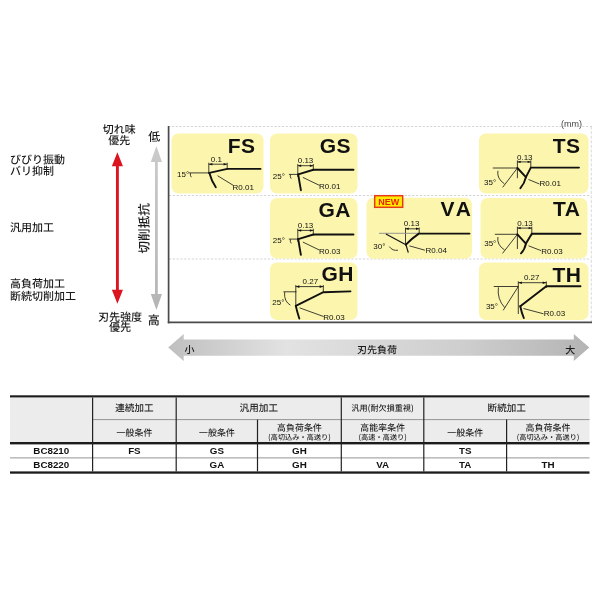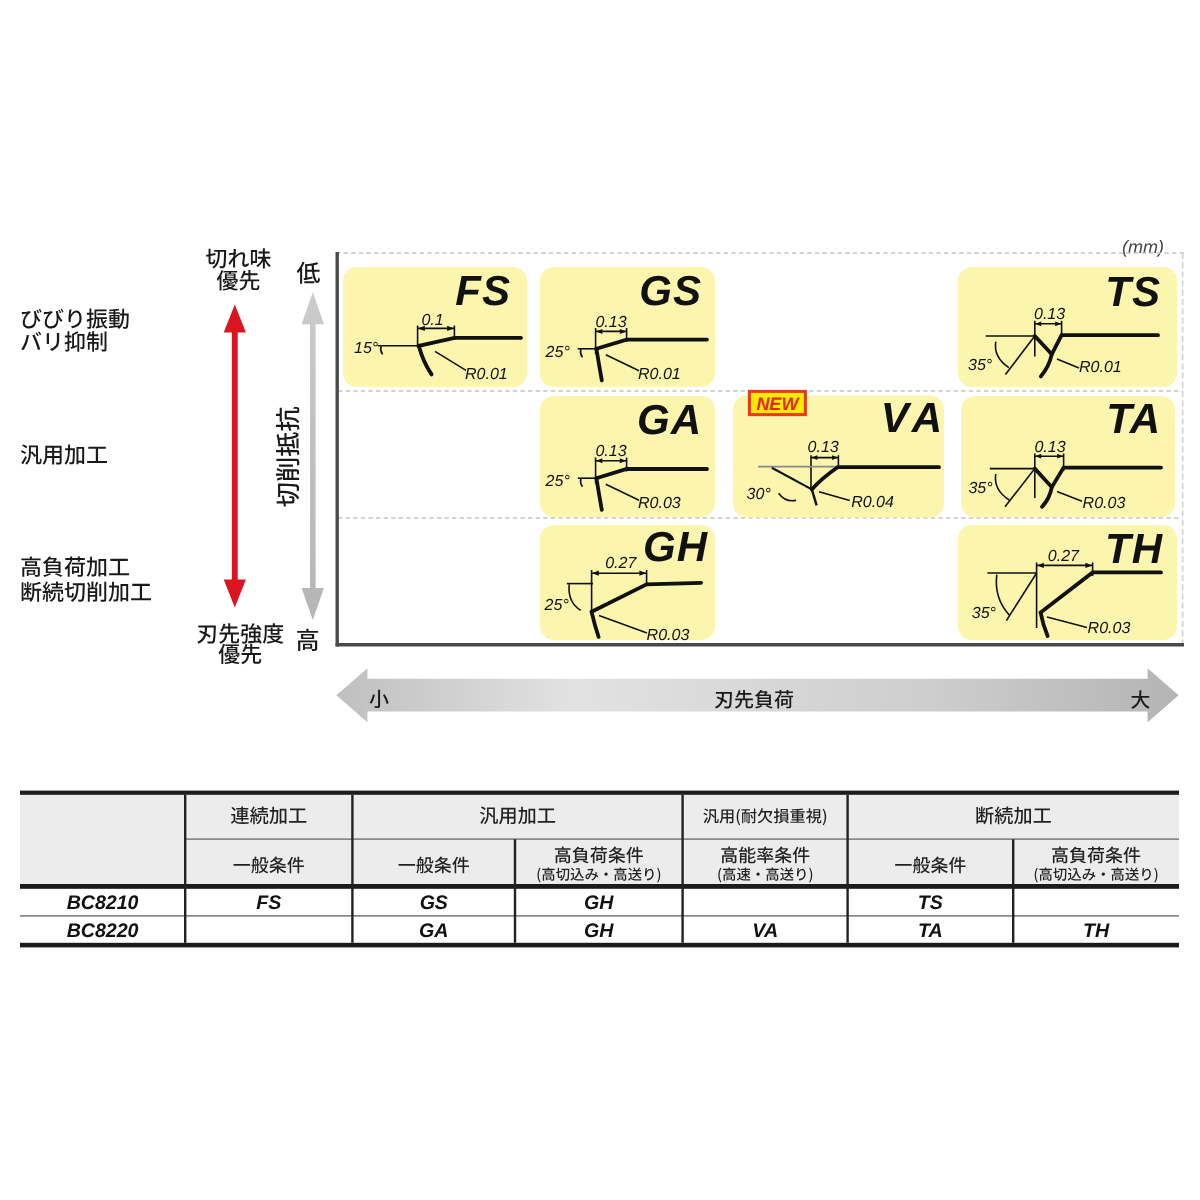--- a/index.html
+++ b/index.html
@@ -1,14 +1,14 @@
 <!DOCTYPE html>
 <html><head><meta charset="utf-8"><style>
 html,body{margin:0;padding:0;background:#fff;}
-.page{position:relative;width:600px;height:600px;background:#fff;overflow:hidden;font-family:"Liberation Sans",sans-serif;font-style:italic;}
+.page{position:relative;width:600px;height:600px;background:#fff;overflow:hidden;font-family:"Liberation Sans",sans-serif;}
 svg text{font-family:"Liberation Sans",sans-serif;}
 </style></head><body>
 <div class="page">
 <svg width="600" height="600" viewBox="0 0 600 600">
 <defs>
 <path id="kireaji" d="M400 -760H890V-674H400ZM851 -760H944Q944 -760 944 -751Q944 -741 944 -729Q944 -718 943 -711Q939 -521 934 -389Q929 -257 923 -174Q916 -90 906 -44Q896 2 882 21Q864 47 845 57Q826 67 799 72Q774 76 735 75Q696 75 656 73Q655 53 648 26Q640 -1 627 -20Q670 -17 705 -16Q740 -16 757 -16Q771 -15 780 -19Q789 -23 797 -34Q809 -48 817 -92Q825 -135 831 -218Q838 -300 842 -427Q847 -555 851 -737ZM26 -527 450 -613 465 -531 41 -443ZM144 -815H234V-239Q234 -211 239 -203Q244 -196 262 -196Q266 -196 276 -196Q286 -196 298 -196Q310 -196 321 -196Q332 -196 338 -196Q349 -196 355 -206Q361 -217 364 -247Q367 -278 368 -334Q383 -322 407 -311Q430 -301 449 -296Q444 -225 434 -185Q423 -144 403 -127Q382 -109 345 -109Q339 -109 325 -109Q311 -109 296 -109Q280 -109 266 -109Q253 -109 247 -109Q206 -109 184 -121Q162 -132 153 -161Q144 -189 144 -239ZM569 -721H659Q658 -620 653 -524Q648 -428 633 -339Q618 -250 588 -171Q558 -93 506 -27Q454 39 373 88Q363 70 344 49Q325 28 308 16Q384 -28 432 -87Q480 -146 508 -218Q535 -289 547 -370Q560 -452 564 -540Q567 -628 569 -721Z M1975 -68Q1936 -30 1890 -9Q1844 13 1789 13Q1737 13 1705 -22Q1673 -56 1673 -122Q1673 -164 1679 -212Q1685 -260 1692 -310Q1699 -360 1704 -405Q1710 -450 1710 -486Q1710 -527 1690 -546Q1670 -565 1634 -565Q1599 -565 1556 -543Q1513 -521 1468 -486Q1423 -450 1381 -407Q1338 -365 1305 -324L1306 -442Q1324 -462 1354 -489Q1383 -516 1420 -545Q1457 -574 1498 -599Q1539 -624 1581 -640Q1622 -655 1660 -655Q1709 -655 1741 -637Q1774 -620 1790 -588Q1805 -557 1805 -516Q1805 -478 1800 -431Q1795 -383 1787 -333Q1780 -283 1775 -235Q1769 -187 1769 -149Q1769 -126 1781 -110Q1793 -94 1817 -94Q1850 -94 1887 -114Q1924 -134 1960 -173ZM1296 -545Q1282 -544 1258 -541Q1233 -537 1203 -533Q1173 -529 1142 -525Q1111 -521 1084 -517L1074 -615Q1092 -614 1109 -615Q1126 -615 1147 -616Q1169 -618 1200 -621Q1232 -625 1265 -629Q1299 -634 1329 -639Q1359 -645 1376 -651L1409 -611Q1400 -598 1389 -581Q1377 -563 1366 -545Q1355 -527 1346 -513L1306 -359Q1289 -333 1265 -297Q1240 -261 1213 -221Q1186 -181 1159 -142Q1132 -104 1110 -73L1050 -156Q1068 -179 1094 -212Q1119 -245 1147 -283Q1175 -320 1202 -357Q1229 -394 1250 -426Q1272 -458 1285 -479L1288 -521ZM1286 -720Q1286 -739 1285 -759Q1285 -780 1282 -800L1394 -796Q1389 -775 1383 -732Q1377 -689 1371 -632Q1365 -575 1359 -512Q1354 -449 1351 -387Q1348 -325 1348 -271Q1348 -228 1348 -188Q1348 -149 1349 -109Q1350 -69 1352 -24Q1353 -11 1355 8Q1356 28 1358 43H1254Q1256 27 1256 9Q1257 -10 1257 -22Q1257 -70 1258 -109Q1258 -148 1259 -190Q1259 -232 1260 -289Q1261 -312 1263 -349Q1265 -387 1267 -432Q1270 -477 1273 -523Q1277 -570 1279 -611Q1282 -652 1284 -681Q1286 -711 1286 -720Z M2379 -443H2956V-356H2379ZM2415 -684H2918V-597H2415ZM2612 -837H2703V82H2612ZM2598 -393 2670 -371Q2639 -290 2593 -214Q2547 -138 2491 -77Q2435 -17 2372 24Q2366 13 2355 0Q2344 -13 2332 -26Q2321 -39 2311 -47Q2371 -81 2426 -135Q2481 -190 2526 -256Q2570 -323 2598 -393ZM2718 -395Q2744 -328 2783 -263Q2822 -197 2870 -142Q2918 -87 2969 -51Q2958 -43 2945 -30Q2932 -17 2921 -3Q2909 11 2901 24Q2850 -20 2803 -83Q2756 -146 2716 -221Q2677 -296 2649 -372ZM2115 -753H2346V-165H2115V-253H2263V-666H2115ZM2069 -753H2152V-86H2069Z"></path>
 <path id="yusen" d="M324 -800H944V-733H324ZM437 -600H828V-557H437ZM437 -518H828V-475H437ZM390 -687H872V-409H787V-638H472V-409H390ZM294 -435H963V-298H881V-381H372V-298H294ZM422 -355 481 -323Q461 -294 433 -263Q406 -231 372 -210L317 -255Q349 -272 376 -300Q404 -329 422 -355ZM483 -357H556V-298Q556 -284 563 -280Q570 -276 594 -276Q599 -276 614 -276Q629 -276 647 -276Q665 -276 682 -276Q698 -276 705 -276Q722 -276 728 -283Q733 -290 736 -317Q746 -311 764 -305Q782 -300 795 -297Q790 -254 773 -239Q756 -224 715 -224Q709 -224 691 -224Q672 -224 650 -224Q628 -224 610 -224Q592 -224 585 -224Q544 -224 522 -230Q500 -236 491 -252Q483 -268 483 -298ZM558 -378 610 -411Q638 -396 666 -373Q695 -351 711 -331L656 -296Q641 -314 613 -338Q585 -362 558 -378ZM771 -328 828 -359Q859 -334 891 -302Q924 -270 940 -244L881 -210Q865 -235 834 -269Q802 -302 771 -328ZM533 -248 615 -230Q565 -176 495 -130Q425 -84 331 -47Q322 -60 307 -77Q292 -94 279 -103Q367 -132 432 -171Q496 -209 533 -248ZM788 -186H806L821 -189L877 -158Q813 -63 671 -3Q529 58 320 86Q314 71 301 52Q288 33 276 19Q475 -2 608 -52Q741 -102 788 -172ZM484 -155Q528 -106 603 -71Q677 -37 773 -16Q868 5 975 12Q962 26 948 48Q933 69 925 87Q814 75 717 48Q619 21 541 -23Q463 -67 411 -129ZM501 -186H812V-131H446ZM578 -769 678 -758Q666 -728 655 -701Q644 -673 635 -653L556 -666Q563 -690 570 -719Q576 -747 578 -769ZM225 -839 309 -815Q281 -728 242 -642Q203 -556 157 -479Q111 -402 61 -343Q58 -354 50 -372Q42 -390 33 -409Q23 -427 16 -438Q58 -488 97 -552Q136 -616 169 -690Q202 -764 225 -839ZM145 -584 228 -668 231 -666V83H145Z M1582 -354H1673V-55Q1673 -32 1680 -25Q1688 -19 1715 -19Q1721 -19 1736 -19Q1751 -19 1770 -19Q1788 -19 1804 -19Q1820 -19 1828 -19Q1845 -19 1854 -29Q1863 -39 1867 -70Q1870 -101 1872 -164Q1882 -157 1897 -150Q1911 -142 1927 -137Q1943 -131 1955 -128Q1951 -50 1939 -8Q1927 35 1903 51Q1878 68 1835 68Q1828 68 1809 68Q1791 68 1769 68Q1747 68 1729 68Q1711 68 1703 68Q1654 68 1628 57Q1602 46 1592 19Q1582 -8 1582 -55ZM1059 -419H1943V-331H1059ZM1224 -695H1869V-607H1224ZM1314 -351H1409Q1402 -277 1386 -211Q1369 -145 1337 -89Q1304 -32 1247 12Q1191 57 1102 89Q1097 76 1087 62Q1077 48 1066 34Q1055 20 1044 10Q1126 -15 1176 -52Q1227 -88 1255 -135Q1282 -182 1295 -236Q1308 -290 1314 -351ZM1236 -823 1328 -805Q1313 -747 1290 -684Q1268 -621 1239 -563Q1210 -504 1175 -460Q1165 -467 1150 -475Q1136 -483 1122 -490Q1107 -497 1096 -501Q1130 -544 1157 -599Q1184 -654 1204 -713Q1225 -771 1236 -823ZM1455 -843H1547V-391H1455Z"></path>
 <path id="bibiri" d="M718 -733Q726 -687 739 -634Q753 -581 776 -525Q800 -469 837 -414Q875 -359 931 -308L868 -222Q813 -282 770 -354Q726 -426 690 -514Q655 -601 623 -706ZM81 -680Q106 -678 136 -680Q170 -682 216 -687Q261 -691 307 -698Q354 -705 394 -714Q433 -722 456 -730L484 -646Q474 -643 459 -638Q443 -633 432 -626Q413 -612 386 -584Q358 -556 330 -517Q301 -477 276 -429Q252 -381 236 -325Q220 -270 220 -209Q220 -160 235 -125Q250 -91 276 -70Q302 -49 336 -39Q370 -30 408 -30Q525 -30 590 -109Q654 -189 666 -333Q678 -478 638 -672L726 -517Q742 -433 744 -349Q745 -265 728 -190Q712 -114 672 -56Q633 3 567 37Q502 70 406 70Q346 70 295 54Q244 37 206 5Q167 -27 146 -76Q125 -125 125 -189Q125 -256 140 -315Q155 -373 180 -425Q205 -477 236 -523Q268 -569 302 -609Q279 -606 249 -602Q219 -598 191 -595Q163 -591 146 -589Q131 -587 118 -585Q105 -583 89 -580ZM806 -789Q816 -769 828 -744Q840 -718 852 -693Q864 -668 871 -647L811 -625Q803 -649 792 -674Q781 -700 770 -725Q759 -750 748 -769ZM910 -827Q927 -798 946 -757Q965 -717 978 -686L917 -664Q905 -698 887 -738Q870 -777 853 -806Z M1718 -733Q1726 -687 1739 -634Q1753 -581 1776 -525Q1800 -469 1837 -414Q1875 -359 1931 -308L1868 -222Q1813 -282 1770 -354Q1726 -426 1690 -514Q1655 -601 1623 -706ZM1081 -680Q1106 -678 1136 -680Q1170 -682 1216 -687Q1261 -691 1307 -698Q1354 -705 1394 -714Q1433 -722 1456 -730L1484 -646Q1474 -643 1459 -638Q1443 -633 1432 -626Q1413 -612 1386 -584Q1358 -556 1330 -517Q1301 -477 1276 -429Q1252 -381 1236 -325Q1220 -270 1220 -209Q1220 -160 1235 -125Q1250 -91 1276 -70Q1302 -49 1336 -39Q1370 -30 1408 -30Q1525 -30 1590 -109Q1654 -189 1666 -333Q1678 -478 1638 -672L1726 -517Q1742 -433 1744 -349Q1745 -265 1728 -190Q1712 -114 1672 -56Q1633 3 1567 37Q1502 70 1406 70Q1346 70 1295 54Q1244 37 1206 5Q1167 -27 1146 -76Q1125 -125 1125 -189Q1125 -256 1140 -315Q1155 -373 1180 -425Q1205 -477 1236 -523Q1268 -569 1302 -609Q1279 -606 1249 -602Q1219 -598 1191 -595Q1163 -591 1146 -589Q1131 -587 1118 -585Q1105 -583 1089 -580ZM1806 -789Q1816 -769 1828 -744Q1840 -718 1852 -693Q1864 -668 1871 -647L1811 -625Q1803 -649 1792 -674Q1781 -700 1770 -725Q1759 -750 1748 -769ZM1910 -827Q1927 -798 1946 -757Q1965 -717 1978 -686L1917 -664Q1905 -698 1887 -738Q1870 -777 1853 -806Z M2347 -794Q2340 -770 2333 -736Q2326 -703 2320 -667Q2313 -631 2309 -598Q2304 -565 2302 -540Q2319 -576 2345 -612Q2370 -647 2405 -678Q2439 -708 2480 -726Q2520 -745 2566 -745Q2634 -745 2687 -702Q2740 -660 2770 -582Q2801 -504 2801 -397Q2801 -292 2770 -215Q2739 -137 2682 -83Q2625 -29 2546 4Q2468 38 2373 56L2316 -32Q2398 -44 2468 -68Q2538 -92 2590 -133Q2642 -175 2671 -239Q2700 -303 2700 -396Q2700 -474 2682 -533Q2665 -592 2632 -624Q2598 -657 2549 -657Q2503 -657 2461 -627Q2419 -597 2385 -550Q2351 -503 2330 -449Q2309 -395 2305 -345Q2303 -319 2303 -292Q2304 -265 2309 -228L2215 -222Q2211 -250 2208 -292Q2204 -334 2204 -383Q2204 -419 2207 -461Q2210 -503 2214 -546Q2218 -590 2224 -631Q2229 -672 2234 -705Q2237 -730 2239 -754Q2241 -778 2242 -798Z M3423 -796H3936V-717H3423ZM3516 -621H3909V-544H3516ZM3441 -442H3953V-365H3441ZM3387 -796H3471V-507Q3471 -442 3467 -366Q3462 -291 3449 -211Q3435 -131 3410 -56Q3384 18 3342 80Q3335 72 3322 62Q3309 52 3296 42Q3282 33 3273 29Q3312 -29 3335 -98Q3358 -166 3369 -237Q3380 -309 3384 -378Q3387 -447 3387 -507ZM3520 -394H3601V1L3520 9ZM3437 -15Q3497 -24 3581 -40Q3665 -55 3753 -72L3760 1Q3680 18 3601 34Q3521 51 3456 64ZM3893 -335 3953 -279Q3912 -243 3866 -207Q3820 -171 3782 -147L3736 -195Q3761 -212 3789 -237Q3818 -261 3846 -287Q3874 -314 3893 -335ZM3744 -394Q3758 -299 3785 -220Q3813 -140 3860 -82Q3907 -24 3977 7Q3967 15 3957 29Q3946 42 3936 56Q3927 70 3920 81Q3843 42 3793 -25Q3742 -91 3713 -182Q3683 -273 3667 -384ZM3026 -330Q3084 -346 3167 -370Q3250 -394 3335 -420L3347 -338Q3270 -312 3191 -288Q3112 -263 3047 -243ZM3040 -646H3344V-562H3040ZM3158 -843H3243V-18Q3243 17 3234 36Q3226 56 3206 67Q3187 77 3156 81Q3124 84 3076 84Q3074 67 3067 43Q3060 18 3051 -1Q3082 0 3107 1Q3132 1 3141 0Q3150 0 3154 -4Q3158 -7 3158 -18Z M4065 -193H4525V-125H4065ZM4040 -672H4540V-604H4040ZM4250 -756H4333V-27H4250ZM4038 -29Q4099 -35 4179 -42Q4260 -48 4349 -57Q4439 -65 4528 -74L4529 -4Q4444 5 4358 15Q4272 25 4193 33Q4114 41 4049 48ZM4142 -369V-306H4446V-369ZM4142 -489V-427H4446V-489ZM4068 -549H4522V-246H4068ZM4481 -835 4524 -766Q4464 -754 4386 -744Q4309 -734 4226 -728Q4144 -722 4069 -720Q4067 -734 4060 -753Q4054 -772 4048 -786Q4104 -789 4163 -794Q4222 -798 4281 -804Q4339 -810 4390 -818Q4442 -826 4481 -835ZM4535 -612H4891V-528H4535ZM4855 -612H4942Q4942 -612 4942 -604Q4942 -595 4941 -585Q4941 -575 4941 -569Q4937 -412 4933 -304Q4929 -196 4923 -126Q4918 -57 4909 -19Q4901 19 4888 35Q4874 57 4857 66Q4840 74 4817 78Q4795 81 4762 81Q4729 81 4694 79Q4692 60 4685 35Q4678 11 4667 -7Q4702 -4 4732 -4Q4761 -3 4776 -3Q4788 -3 4796 -6Q4804 -10 4811 -19Q4820 -31 4826 -66Q4833 -101 4838 -167Q4843 -234 4847 -338Q4851 -443 4855 -592ZM4647 -829H4734Q4734 -707 4731 -595Q4729 -482 4718 -382Q4707 -281 4682 -194Q4656 -107 4612 -36Q4567 35 4496 89Q4489 78 4478 66Q4467 53 4454 42Q4442 30 4430 23Q4497 -26 4539 -91Q4580 -156 4603 -236Q4625 -316 4634 -409Q4643 -503 4645 -608Q4647 -713 4647 -829Z"></path>
 <path id="bari" d="M770 -786Q783 -768 798 -743Q813 -719 827 -694Q841 -669 851 -649L788 -621Q773 -652 751 -691Q728 -731 708 -760ZM883 -828Q897 -809 912 -784Q927 -759 942 -734Q957 -710 966 -692L903 -664Q887 -696 865 -735Q842 -773 821 -801ZM209 -304Q225 -344 241 -391Q256 -437 269 -486Q282 -536 292 -585Q302 -634 306 -678L415 -656Q412 -644 408 -629Q404 -614 400 -599Q397 -585 394 -574Q389 -549 381 -512Q372 -475 360 -432Q348 -389 334 -346Q321 -302 306 -265Q288 -218 264 -169Q240 -119 213 -72Q186 -26 158 14L54 -30Q102 -93 142 -167Q183 -241 209 -304ZM702 -337Q687 -376 669 -419Q650 -463 631 -507Q611 -552 592 -590Q573 -629 557 -657L656 -690Q671 -662 690 -623Q709 -584 729 -540Q749 -497 768 -452Q787 -408 802 -370Q817 -334 833 -289Q850 -243 866 -196Q883 -149 897 -104Q911 -60 921 -25L812 11Q799 -43 781 -103Q763 -163 743 -223Q723 -283 702 -337Z M1785 -765Q1784 -746 1783 -723Q1782 -700 1782 -673Q1782 -651 1782 -618Q1782 -585 1782 -552Q1782 -520 1782 -499Q1782 -412 1775 -350Q1769 -288 1755 -244Q1741 -199 1721 -165Q1701 -131 1673 -99Q1641 -62 1599 -33Q1557 -5 1514 15Q1471 34 1434 47L1355 -37Q1425 -54 1487 -85Q1548 -117 1594 -168Q1621 -198 1637 -229Q1654 -261 1662 -299Q1671 -338 1674 -388Q1677 -437 1677 -504Q1677 -526 1677 -558Q1677 -591 1677 -623Q1677 -654 1677 -673Q1677 -700 1676 -723Q1674 -746 1671 -765ZM1321 -757Q1320 -741 1319 -722Q1318 -703 1318 -683Q1318 -675 1318 -650Q1318 -625 1318 -592Q1318 -558 1318 -520Q1318 -483 1318 -448Q1318 -413 1318 -386Q1318 -360 1318 -348Q1318 -329 1319 -306Q1320 -283 1321 -268H1211Q1213 -280 1214 -303Q1216 -327 1216 -349Q1216 -360 1216 -387Q1216 -413 1216 -448Q1216 -483 1216 -521Q1216 -558 1216 -592Q1216 -625 1216 -650Q1216 -675 1216 -683Q1216 -697 1215 -719Q1214 -741 1212 -757Z M2591 -844 2665 -781Q2612 -748 2546 -717Q2481 -686 2422 -662Q2418 -675 2409 -694Q2400 -713 2391 -725Q2427 -742 2464 -762Q2501 -782 2534 -804Q2568 -825 2591 -844ZM2370 -746 2455 -723V-118H2370ZM2294 -117Q2348 -135 2424 -164Q2499 -193 2576 -223L2596 -145Q2529 -116 2460 -87Q2392 -58 2334 -35ZM2606 -720H2890V-639H2693V83H2606ZM2843 -720H2930V-134Q2930 -102 2923 -81Q2915 -60 2893 -49Q2873 -37 2840 -34Q2807 -31 2760 -31Q2757 -50 2749 -76Q2740 -101 2730 -119Q2763 -118 2790 -118Q2817 -117 2827 -118Q2843 -118 2843 -136ZM2026 -325Q2084 -341 2166 -365Q2249 -389 2333 -415L2346 -332Q2268 -308 2190 -283Q2112 -258 2047 -238ZM2041 -646H2342V-562H2041ZM2158 -843H2243V-18Q2243 17 2234 36Q2226 56 2206 67Q2187 77 2156 81Q2124 84 2076 84Q2074 67 2067 43Q2060 18 2051 -1Q2082 0 2107 1Q2132 1 2141 0Q2150 0 2154 -4Q2158 -7 2158 -18Z M3665 -755H3750V-196H3665ZM3843 -831H3931V-34Q3931 7 3921 29Q3911 51 3886 63Q3862 74 3820 77Q3779 80 3722 80Q3719 61 3711 34Q3702 7 3693 -14Q3736 -13 3772 -12Q3809 -12 3822 -12Q3834 -12 3839 -17Q3843 -21 3843 -33ZM3281 -838H3367V83H3281ZM3488 -352H3571V-83Q3571 -55 3565 -37Q3558 -19 3539 -8Q3520 1 3491 4Q3461 6 3421 5Q3420 -12 3412 -34Q3405 -56 3397 -73Q3425 -72 3446 -72Q3467 -72 3475 -72Q3488 -72 3488 -85ZM3085 -352H3521V-270H3167V2H3085ZM3042 -526H3602V-443H3042ZM3141 -703H3563V-620H3124ZM3132 -821 3216 -804Q3199 -726 3172 -651Q3145 -576 3114 -525Q3105 -530 3090 -536Q3076 -543 3061 -549Q3045 -555 3034 -558Q3067 -608 3092 -679Q3117 -750 3132 -821Z"></path>
 <path id="hanyo" d="M480 -457 547 -510Q583 -484 618 -451Q654 -418 684 -385Q714 -351 731 -322L658 -262Q643 -291 614 -326Q586 -360 550 -395Q515 -429 480 -457ZM729 -789H817V-77Q817 -31 824 -26Q829 -20 841 -20Q846 -20 855 -20Q863 -20 870 -20Q884 -20 891 -26Q895 -29 897 -38Q900 -46 901 -63Q902 -81 903 -119Q904 -156 905 -207Q919 -194 939 -182Q960 -171 978 -165Q978 -137 977 -107Q975 -76 973 -51Q971 -25 968 -11Q959 32 935 47Q924 55 908 59Q893 62 877 62Q865 62 847 62Q829 62 818 62Q802 62 785 57Q767 52 754 41Q746 32 740 20Q734 9 732 -15Q729 -38 729 -80ZM406 -789H493V-481Q493 -417 487 -342Q481 -268 462 -191Q443 -115 407 -44Q371 28 311 85Q305 76 293 65Q280 54 266 44Q252 34 242 28Q298 -25 331 -89Q364 -153 380 -221Q396 -289 401 -355Q406 -422 406 -482ZM454 -789H787V-702H454ZM92 -771 141 -837Q175 -825 211 -807Q247 -790 280 -770Q312 -751 333 -733L280 -658Q260 -677 229 -697Q197 -718 161 -737Q125 -757 92 -771ZM35 -498 83 -567Q116 -556 153 -540Q190 -523 224 -506Q257 -488 278 -472L228 -395Q208 -412 175 -431Q143 -450 106 -468Q70 -486 35 -498ZM62 11Q87 -27 120 -80Q152 -133 185 -193Q218 -253 246 -310L314 -252Q289 -199 259 -142Q230 -86 199 -31Q169 23 140 71Z M1201 -774H1836V-688H1201ZM1201 -542H1836V-457H1201ZM1197 -304H1839V-218H1197ZM1149 -774H1239V-413Q1239 -355 1234 -288Q1229 -221 1215 -154Q1201 -86 1173 -24Q1145 39 1100 89Q1093 79 1080 68Q1067 56 1053 46Q1039 35 1029 29Q1070 -17 1095 -72Q1119 -127 1131 -185Q1142 -244 1146 -302Q1149 -360 1149 -413ZM1802 -774H1892V-32Q1892 8 1881 30Q1870 51 1843 63Q1817 73 1771 76Q1725 79 1654 78Q1652 60 1643 34Q1633 8 1624 -10Q1657 -8 1688 -8Q1720 -8 1743 -8Q1767 -8 1776 -8Q1790 -9 1796 -14Q1802 -19 1802 -33ZM1461 -741H1553V73H1461Z M2608 -93H2874V-6H2608ZM2052 -657H2430V-569H2052ZM2567 -722H2917V59H2826V-635H2655V66H2567ZM2407 -657H2495Q2495 -657 2495 -649Q2495 -640 2495 -630Q2495 -619 2494 -613Q2491 -449 2488 -335Q2485 -221 2480 -149Q2475 -77 2467 -37Q2460 2 2448 19Q2433 40 2417 49Q2401 59 2377 62Q2356 66 2324 66Q2292 66 2258 64Q2257 44 2250 18Q2243 -8 2231 -27Q2265 -24 2293 -24Q2322 -23 2335 -23Q2346 -22 2354 -26Q2362 -30 2369 -40Q2377 -51 2383 -87Q2389 -123 2393 -192Q2398 -261 2401 -370Q2404 -479 2407 -637ZM2186 -830H2275Q2275 -688 2270 -555Q2266 -422 2250 -304Q2233 -186 2196 -87Q2159 11 2094 84Q2087 73 2075 61Q2063 49 2050 38Q2037 26 2025 20Q2074 -33 2105 -102Q2135 -170 2152 -252Q2169 -334 2176 -427Q2183 -520 2185 -622Q2186 -723 2186 -830Z M3103 -734H3901V-640H3103ZM3050 -82H3954V9H3050ZM3446 -684H3548V-45H3446Z"></path>

